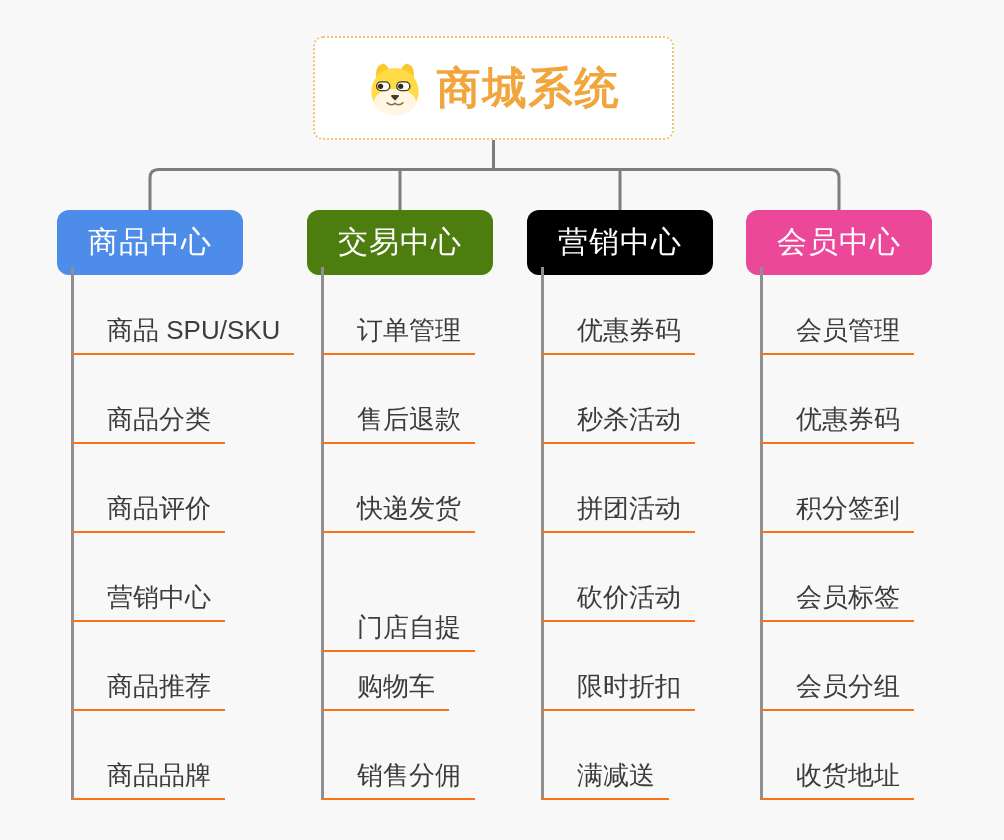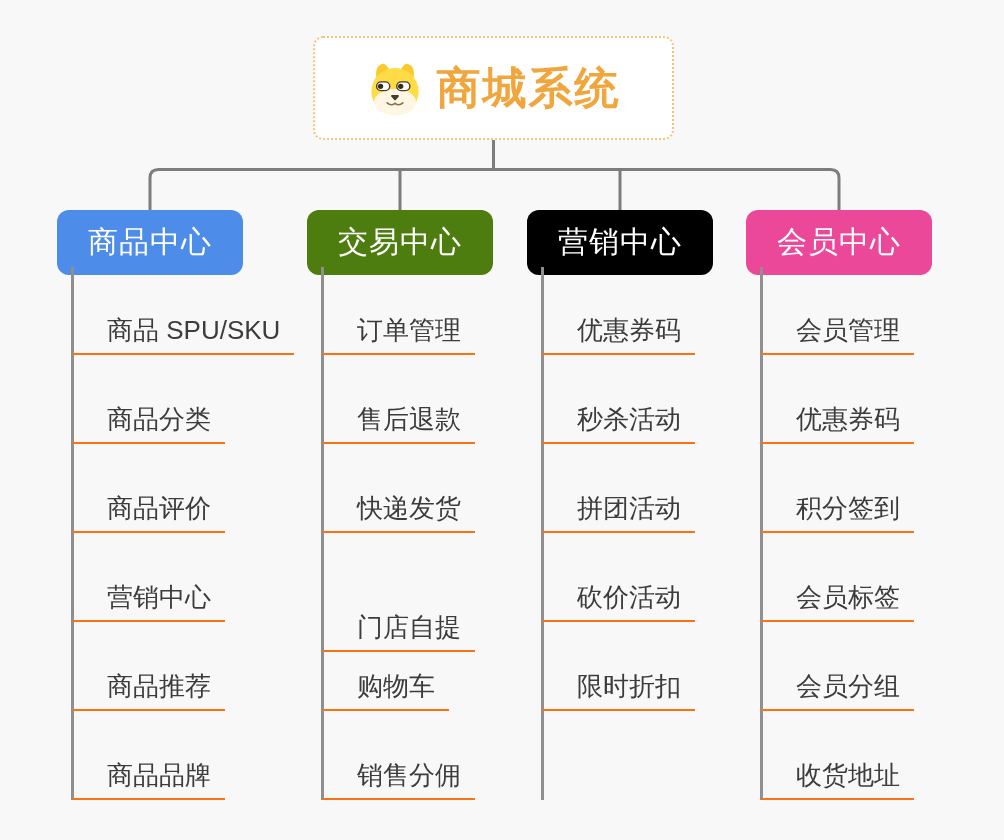--- a/index.html
+++ b/index.html
@@ -125,20 +125,21 @@
   <div class="child" style="left:322px;top:491px">快递发货</div>
   <div class="child" style="left:322px;top:610px">门店自提</div>
   <div class="child" style="left:322px;top:669px">购物车</div>
   <div class="child" style="left:322px;top:758px">销售分佣</div>
 
   <div class="child" style="left:542px;top:402px">秒杀活动</div>
   <div class="child" style="left:542px;top:313px">优惠券码</div>
   <div class="child" style="left:542px;top:491px">拼团活动</div>
   <div class="child" style="left:542px;top:580px">砍价活动</div>
   <div class="child" style="left:542px;top:669px">限时折扣</div>
+  <div class="child" style="left:542px;top:758px">满减送</div>
 
   <div class="child" style="left:761px;top:313px">会员管理</div>
   <div class="child" style="left:761px;top:402px">优惠券码</div>
   <div class="child" style="left:761px;top:491px">积分签到</div>
   <div class="child" style="left:761px;top:580px">会员标签</div>
   <div class="child" style="left:761px;top:669px">会员分组</div>
   <div class="child" style="left:761px;top:758px">收货地址</div>
 
 </div>
 

